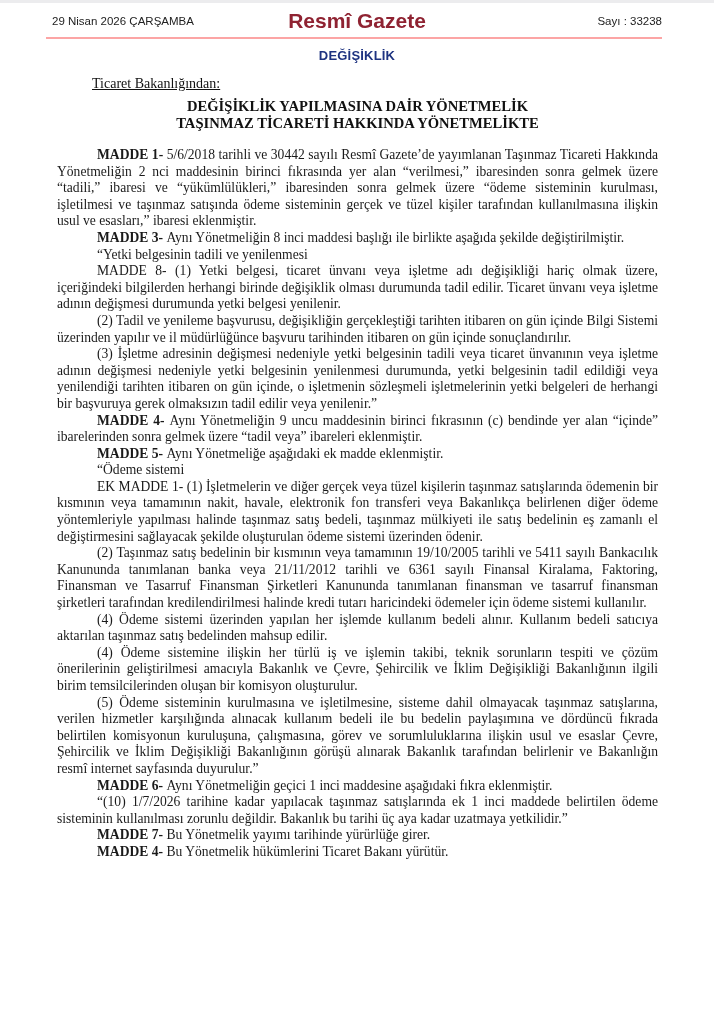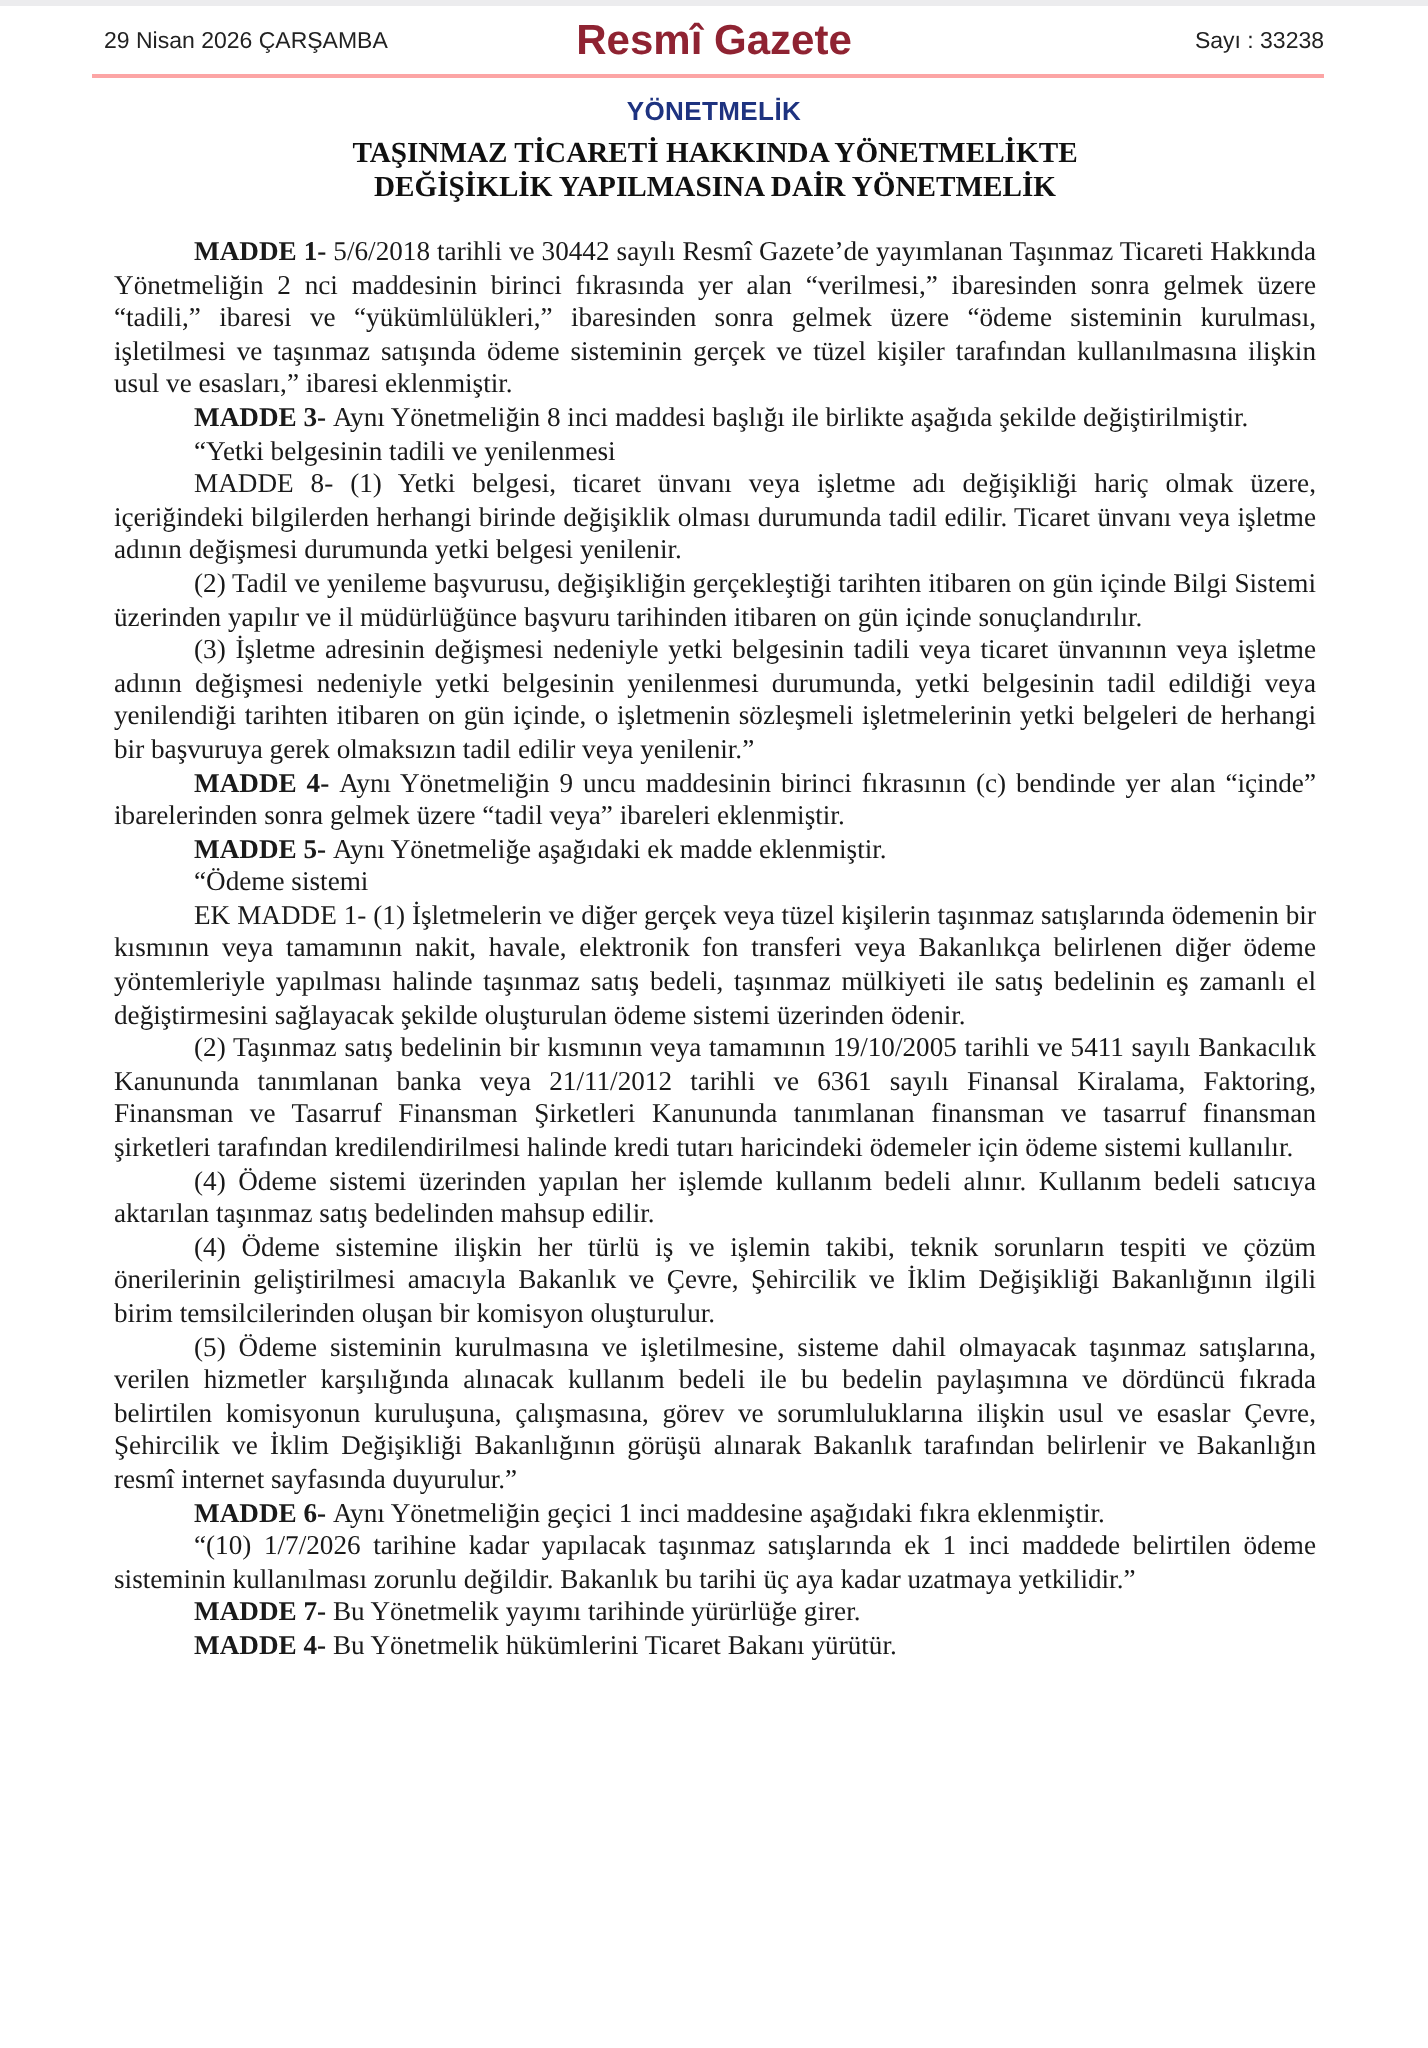--- a/index.html
+++ b/index.html
@@ -78,28 +78,29 @@
 <body>
 
 <div class="page">
 
   <div class="header">
     <span class="date">29 Nisan 2026 ÇARŞAMBA</span>
     <span class="masthead">Resmî Gazete</span>
     <span class="issue">Sayı : 33238</span>
   </div>
 
-  <div class="section-heading">YÖNETMELİK</div>
+  <div class="section-heading">DEĞİŞİKLİK</div>
 
   <div class="content">
 
+    <div class="issuer">Ticaret Bakanlığından:</div>
 
     <div class="doc-title">
+      <div>DEĞİŞİKLİK YAPILMASINA DAİR YÖNETMELİK</div>
       <div>TAŞINMAZ TİCARETİ HAKKINDA YÖNETMELİKTE</div>
-      <div>DEĞİŞİKLİK YAPILMASINA DAİR YÖNETMELİK</div>
     </div>
 
     <div class="doc-body">
         <p><b>MADDE 1- </b>5/6/2018 tarihli ve 30442 sayılı Resmî Gazete’de yayımlanan Taşınmaz Ticareti Hakkında Yönetmeliğin 2 nci maddesinin birinci fıkrasında yer alan “verilmesi,” ibaresinden sonra gelmek üzere “tadili,” ibaresi ve “yükümlülükleri,” ibaresinden sonra gelmek üzere “ödeme sisteminin kurulması, işletilmesi ve taşınmaz satışında ödeme sisteminin gerçek ve tüzel kişiler tarafından kullanılmasına ilişkin usul ve esasları,” ibaresi eklenmiştir.</p>
         <p><b>MADDE 3- </b>Aynı Yönetmeliğin 8 inci maddesi başlığı ile birlikte aşağıda şekilde değiştirilmiştir.</p>
         <p>“Yetki belgesinin tadili ve yenilenmesi</p>
         <p>MADDE 8- (1) Yetki belgesi, ticaret ünvanı veya işletme adı değişikliği hariç olmak üzere, içeriğindeki bilgilerden herhangi birinde değişiklik olması durumunda tadil edilir. Ticaret ünvanı veya işletme adının değişmesi durumunda yetki belgesi yenilenir.</p>
         <p>(2) Tadil ve yenileme başvurusu, değişikliğin gerçekleştiği tarihten itibaren on gün içinde Bilgi Sistemi üzerinden yapılır ve il müdürlüğünce başvuru tarihinden itibaren on gün içinde sonuçlandırılır.</p>
         <p>(3) İşletme adresinin değişmesi nedeniyle yetki belgesinin tadili veya ticaret ünvanının veya işletme adının değişmesi nedeniyle yetki belgesinin yenilenmesi durumunda, yetki belgesinin tadil edildiği veya yenilendiği tarihten itibaren on gün içinde, o işletmenin sözleşmeli işletmelerinin yetki belgeleri de herhangi bir başvuruya gerek olmaksızın tadil edilir veya yenilenir.”</p>
         <p><b>MADDE 4- </b>Aynı Yönetmeliğin 9 uncu maddesinin birinci fıkrasının (c) bendinde yer alan “içinde” ibarelerinden sonra gelmek üzere “tadil veya” ibareleri eklenmiştir.</p>

